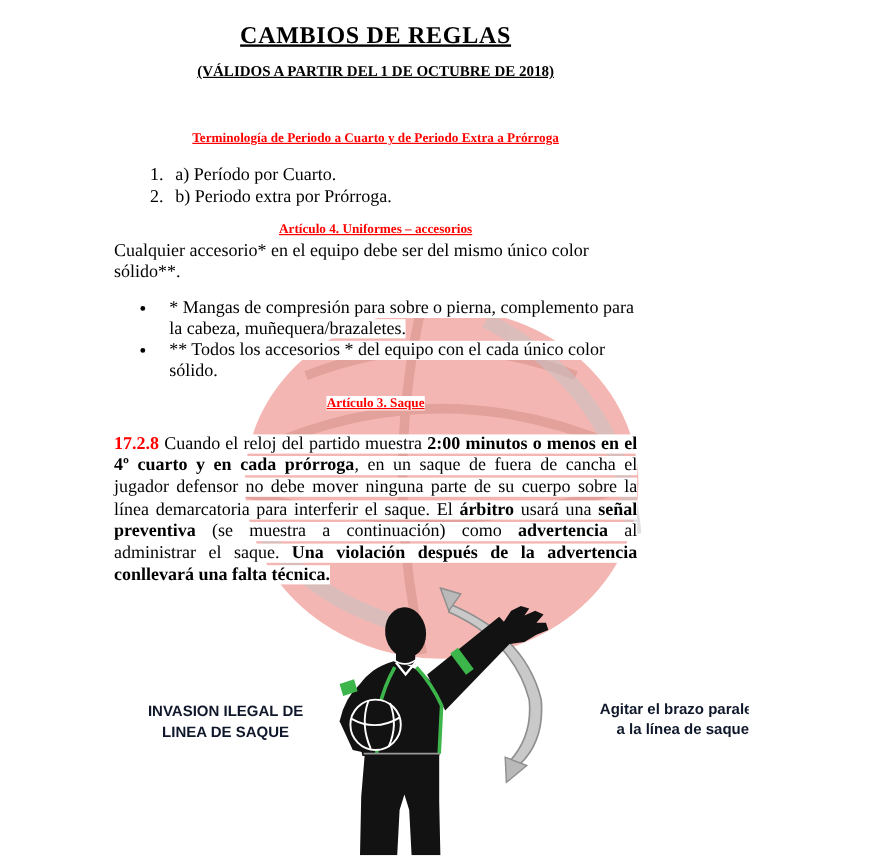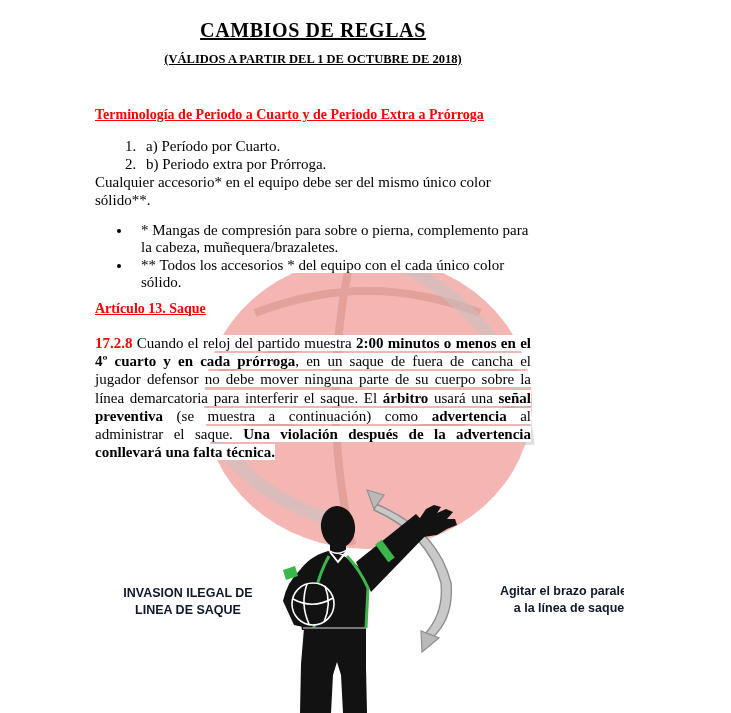--- a/index.html
+++ b/index.html
@@ -23,22 +23,22 @@
   .content{position:relative;z-index:1;padding:18px 93px 0 95px;}
   .doc-title{
     margin:0;text-align:center;font-size:20px;font-weight:700;
     letter-spacing:.6px;text-decoration:underline;line-height:24px;
   }
   .doc-subtitle{
     margin:9px 0 0;text-align:center;font-size:12.5px;font-weight:700;
     text-decoration:underline;line-height:16px;
   }
   .sec-heading{
-    margin:0;font-size:14px;font-weight:700;line-height:18px;
-    color:var(--heading-red);text-decoration:underline;
+    margin:0;font-size:11px;font-weight:700;line-height:18px;
+    color:var(--heading-red);text-decoration:underline;text-align:center;
   }
   .mt-39{margin-top:39px;} .mt-16{margin-top:16px;} .mt-15{margin-top:15px;} .mt-9{margin-top:9px;}
   .body-text{margin:0;font-size:15px;line-height:18px;}
   .hl{background:#fff;}
   ol.num-list{margin:14px 0 0;padding-left:45px;font-size:15px;line-height:17.5px;}
   ul.bullet-list{margin:13px 0 0;padding-left:37px;font-size:15px;line-height:17px;}
   ul.bullet-list li{padding-left:9px;margin:0 0 1px;}
   ol.num-list li{padding-left:6px;}
   .rule-paragraph{margin:16px 0 0;font-size:15px;line-height:18.2px;text-align:justify;}
   .run-normal{font-weight:400;}
@@ -78,27 +78,28 @@
   <div class="content">
     <h1 class="doc-title">CAMBIOS DE REGLAS</h1>
     <div class="doc-subtitle">(VÁLIDOS A PARTIR DEL 1 DE OCTUBRE DE 2018)</div>
 
     <h2 class="sec-heading mt-39"><span class="hl">Terminología de Periodo a Cuarto y de Periodo Extra a Prórroga</span></h2>
     <ol class="num-list">
         <li><span class="hl">a) Período por Cuarto.</span></li>
         <li><span class="hl">b) Periodo extra por Prórroga.</span></li>
       </ol>
 
+    <h2 class="sec-heading mt-9"><span class="hl">Artículo 4. Uniformes – accesorios</span></h2>
     <p class="body-text mt-16"><span class="hl">Cualquier accesorio*  en el equipo debe ser del mismo único color sólido**.</span></p>
     <ul class="bullet-list">
         <li><span class="hl">* Mangas de compresión para sobre o pierna, complemento para la cabeza, muñequera/brazaletes.</span></li>
         <li><span class="hl">** Todos los accesorios * del equipo con el cada único color sólido.</span></li>
       </ul>
 
-    <h2 class="sec-heading mt-9"><span class="hl">Artículo 13. Saque</span></h2>
+    <h2 class="sec-heading mt-9"><span class="hl">Artículo 3. Saque</span></h2>
     <p class="rule-paragraph"><span class="hl"><span class="run-redbold">17.2.8</span><span class="run-normal"> Cuando el reloj del partido muestra </span><span class="run-bold">2:00 minutos o menos en el 4º cuarto y en cada prórroga</span><span class="run-normal">, en un saque de fuera de cancha el jugador defensor no debe mover ninguna parte de su cuerpo sobre la línea demarcatoria para interferir  el saque. El </span><span class="run-bold">árbitro</span><span class="run-normal"> usará una </span><span class="run-bold">señal preventiva</span><span class="run-normal"> (se muestra a continuación) como </span><span class="run-bold">advertencia</span><span class="run-normal"> al administrar el saque. </span><span class="run-bold">Una violación después de la advertencia conllevará una falta técnica.</span></span></p>
   </div>
 
   <svg class="referee" viewBox="0 0 220 235" aria-hidden="true">
 
     <g>
       <path d="M 106,26 Q 168,52 181,105 Q 184,140 162,160 L 155,156 Q 174,135 171,105 Q 158,56 104,32 Z" fill="var(--arrow-gray)" stroke="var(--arrow-edge)" stroke-width="1.4"></path>
       <path d="M 97,12 L 114,17 L 104,31 Z" fill="#b9b9b9" stroke="var(--arrow-edge)" stroke-width="1.2"></path>
       <path d="M 152,174 L 151,153 L 169,160 Z" fill="#b9b9b9" stroke="var(--arrow-edge)" stroke-width="1.2"></path>
     </g>

